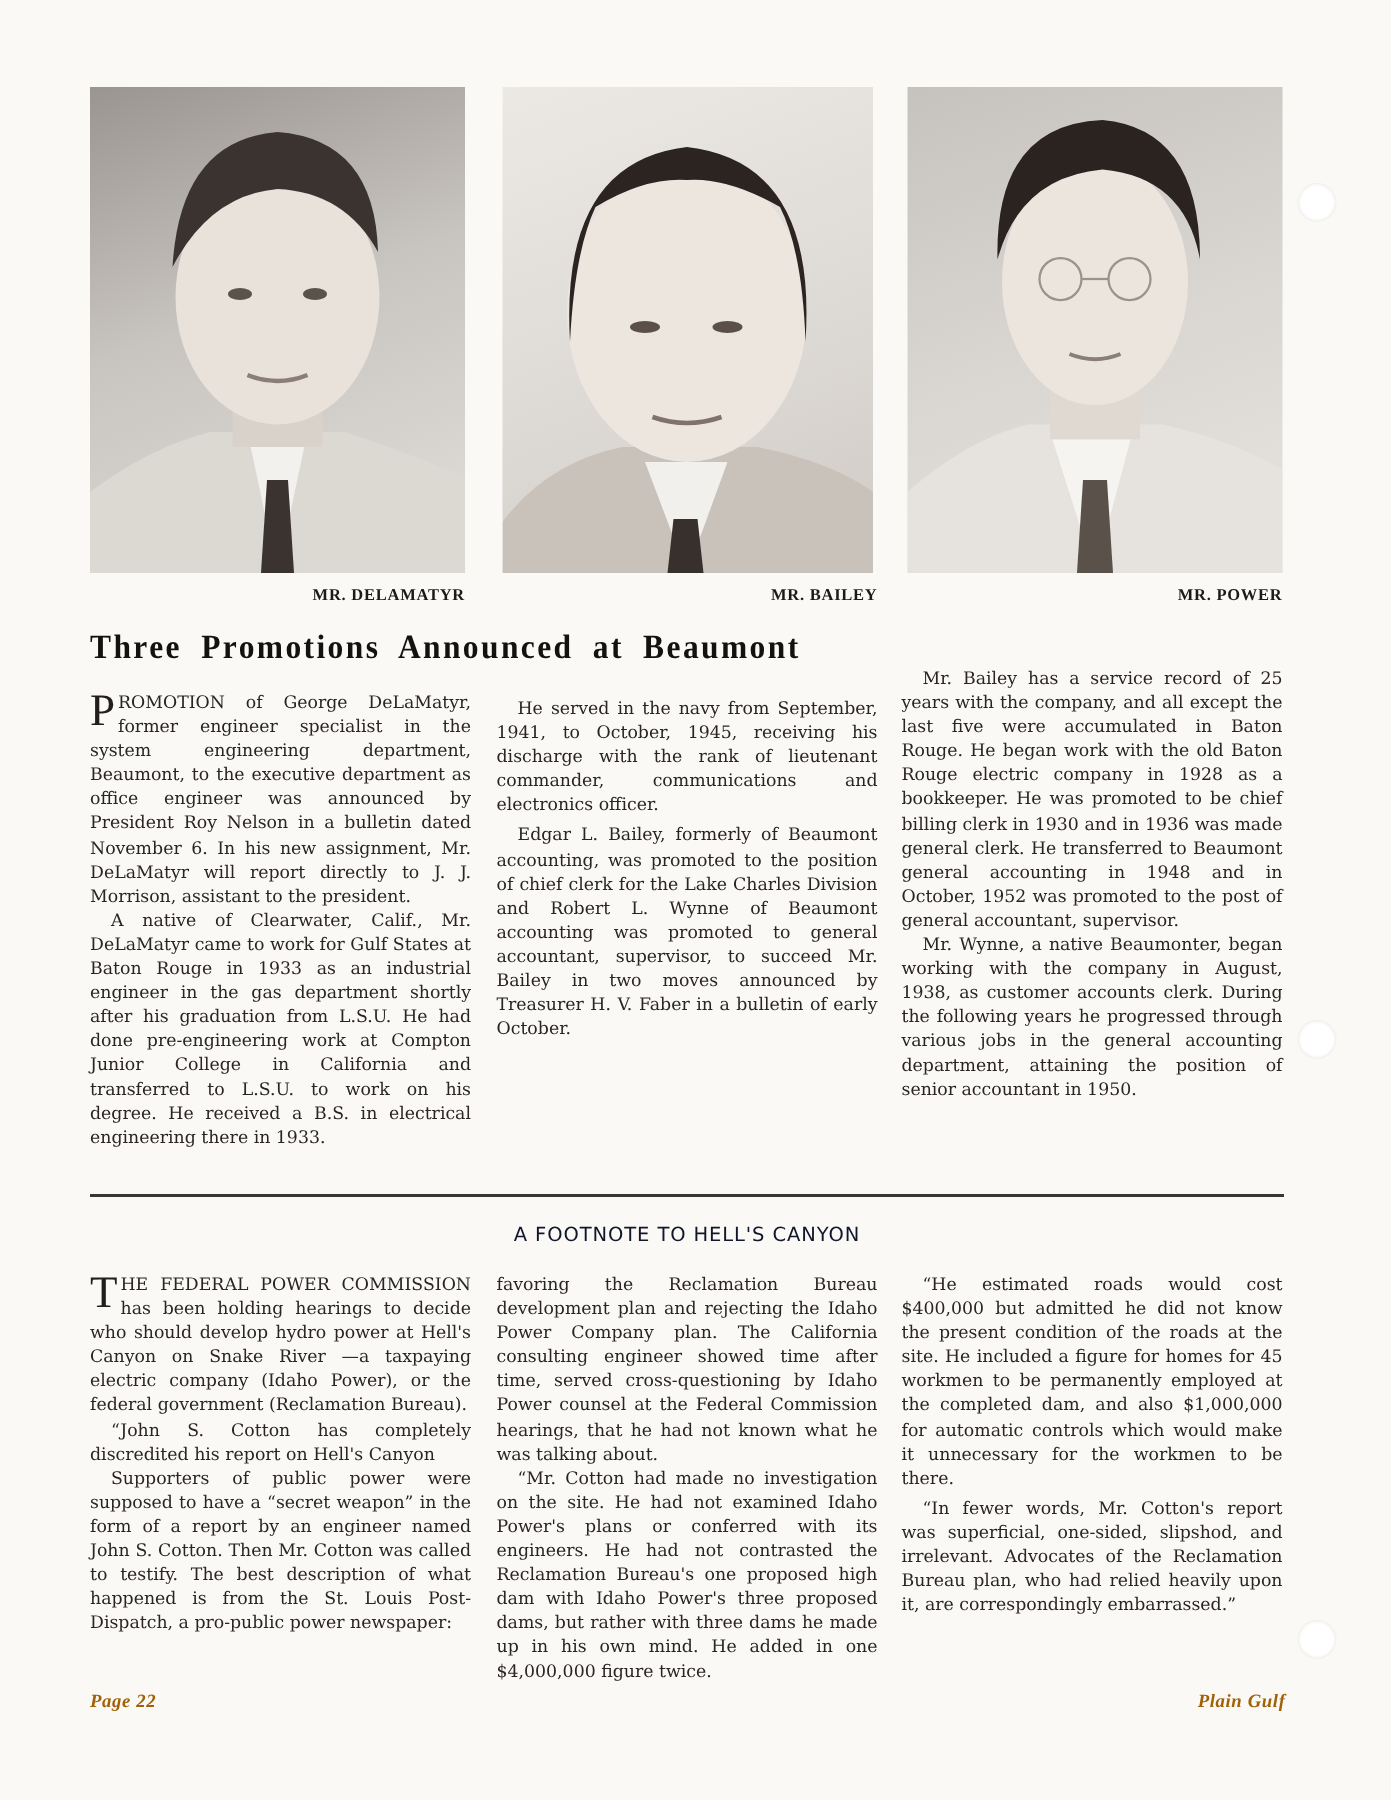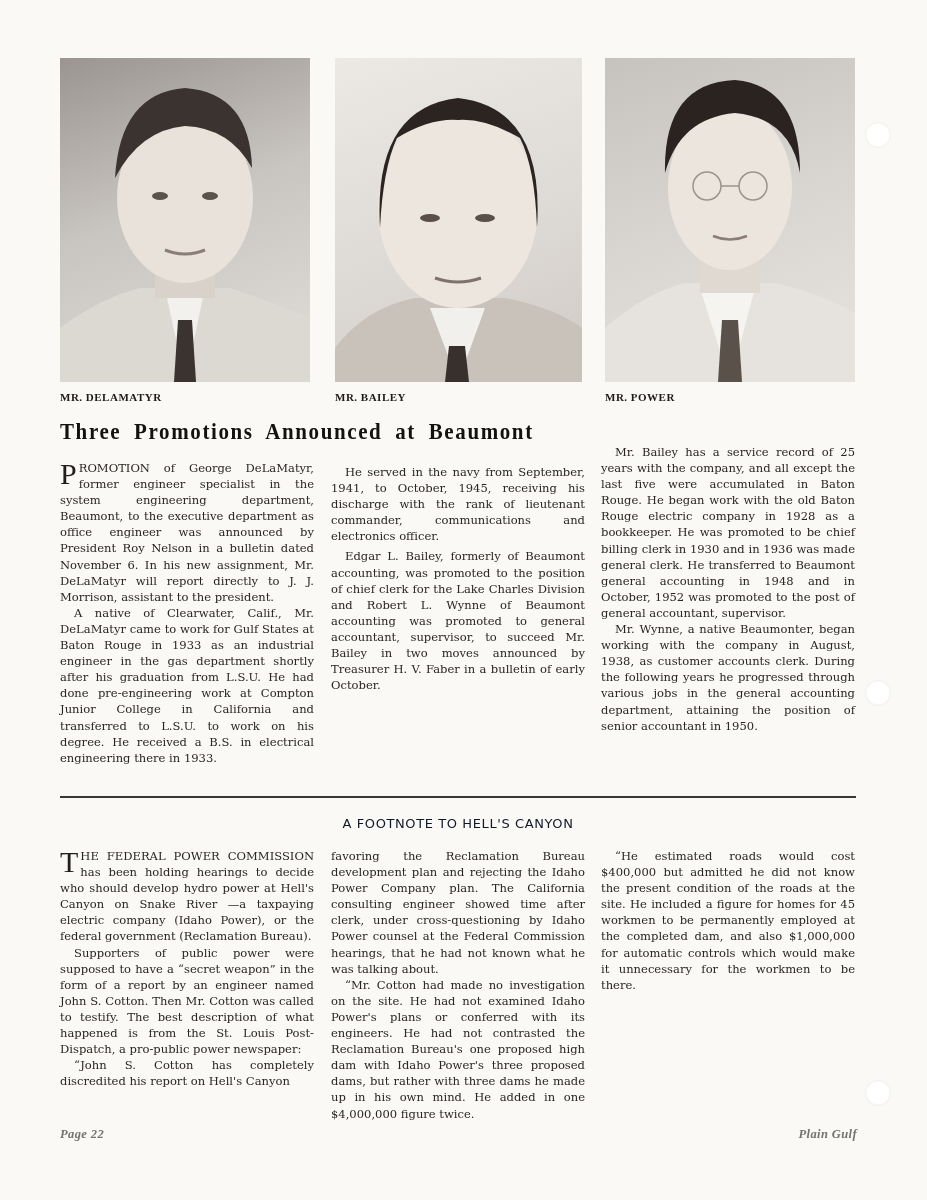--- a/index.html
+++ b/index.html
@@ -12,21 +12,21 @@
   .photo {
     position: absolute; top: 58px; height: 324px;
     background: linear-gradient(160deg, #9a9591 0%, #c8c4bf 45%, #e2dfdb 100%);
     overflow: hidden;
   }
   .photo svg { width: 100%; height: 100%; display: block; }
   #photo-1 { left: 60px; width: 250px; }
   #photo-2 { left: 335px; width: 247px; background: linear-gradient(160deg,#ece9e5 0%,#dcd8d3 60%,#cfcac4 100%); }
   #photo-3 { left: 605px; width: 250px; background: linear-gradient(160deg,#c6c2bd 0%,#d9d6d2 50%,#e7e4e0 100%); }
   .caption {
-    position: absolute; top: 391px; width: 250px; text-align: left;
+    position: absolute; top: 391px; width: 250px; text-align: right;
     font-family: "Liberation Serif", serif; font-weight: bold;
     font-size: 11px; letter-spacing: 0.5px; color: #1d1a18;
   }
   #cap-1 { left: 60px; } #cap-2 { left: 335px; } #cap-3 { left: 605px; }
   .headline {
     position: absolute; left: 60px; top: 418px; width: 800px;
     font-family: "Liberation Serif", serif; font-weight: 900;
     font-size: 21px; letter-spacing: 1.6px; color: #141210;
     transform: scaleY(1.08); transform-origin: left top;
     word-spacing: 6px;
@@ -54,21 +54,21 @@
     position: absolute; left: 60px; top: 816px; width: 796px; text-align: center;
     font-family: "DejaVu Sans", sans-serif; font-size: 13px; letter-spacing: 0.6px;
     color: #0f172a;
   }
   #a2-c1 { left: 60px;  top: 848px; }
   #a2-c2 { left: 331px; top: 848px; }
   #a2-c3 { left: 601px; top: 848px; }
   .footer {
     position: absolute; top: 1127px;
     font-family: "Liberation Serif", serif; font-weight: bold; font-style: italic;
-    font-size: 12.5px; color: #737373; letter-spacing: 0.4px;
+    font-size: 12.5px; color: #a16207; letter-spacing: 0.4px;
   }
   #footer-left { left: 60px; }
   #footer-right { right: 70px; }
   .holepunch {
     position: absolute; right: 36px; width: 26px; height: 26px; border-radius: 50%;
     background: #ffffff; box-shadow: inset 0 0 3px #e2ded8;
   }
 </style>
 </head>
 <body>
@@ -135,25 +135,26 @@
   <p>Mr. Bailey has a service record of 25 years with the company, and all except the last five were accumulated in Baton Rouge. He began work with the old Baton Rouge electric company in 1928 as a bookkeeper. He was promoted to be chief billing clerk in 1930 and in 1936 was made general clerk. He transferred to Beaumont general accounting in 1948 and in October, 1952 was promoted to the post of general accountant, supervisor.</p>
   <p>Mr. Wynne, a native Beaumonter, began working with the company in August, 1938, as customer accounts clerk. During the following years he progressed through various jobs in the general accounting department, attaining the position of senior accountant in 1950.</p>
 </div>
 
 <div class="rule"></div>
 
 <div class="subhead">A FOOTNOTE TO HELL'S CANYON</div>
 
 <div class="col" id="a2-c1">
   <p class="first"><span class="dropcap">T</span><span>HE FEDERAL POWER COMMISSION has been holding hearings to decide who should develop hydro power at Hell's Canyon on Snake River —a taxpaying electric company (Idaho Power), or the federal government (Reclamation Bureau).</span></p>
+  <p>“John S. Cotton has completely discredited his report on Hell's Canyon</p>
   <p>Supporters of public power were supposed to have a “secret weapon” in the form of a report by an engineer named John S. Cotton. Then Mr. Cotton was called to testify. The best description of what happened is from the St. Louis Post-Dispatch, a pro-public power newspaper:</p>
-  <p>“John S. Cotton has completely discredited his report on Hell's Canyon</p>
 </div>
 <div class="col" id="a2-c2">
-  <p class="first">favoring the Reclamation Bureau development plan and rejecting the Idaho Power Company plan. The California consulting engineer showed time after clerk, under cross-questioning by Idaho Power counsel at the Federal Commission hearings, that he had not known what he was talking about.</p>
+  <p class="first">favoring the Reclamation Bureau development plan and rejecting the Idaho Power Company plan. The California consulting engineer showed time after time, served cross-questioning by Idaho Power counsel at the Federal Commission hearings, that he had not known what he was talking about.</p>
   <p>“Mr. Cotton had made no investigation on the site. He had not examined Idaho Power's plans or conferred with its engineers. He had not contrasted the Reclamation Bureau's one proposed high dam with Idaho Power's three proposed dams, but rather with three dams he made up in his own mind. He added in one $4,000,000 figure twice.</p>
 </div>
 <div class="col" id="a2-c3">
   <p>“He estimated roads would cost $400,000 but admitted he did not know the present condition of the roads at the site. He included a figure for homes for 45 workmen to be permanently employed at the completed dam, and also $1,000,000 for automatic controls which would make it unnecessary for the workmen to be there.</p>
+  <p class="sp">“In fewer words, Mr. Cotton's report was superficial, one-sided, slipshod, and irrelevant. Advocates of the Reclamation Bureau plan, who had relied heavily upon it, are correspondingly embarrassed.”</p>
 </div>
 
 <div class="footer" id="footer-left">Page 22</div>
 <div class="footer" id="footer-right">Plain Gulf</div>
 
 </body></html>

